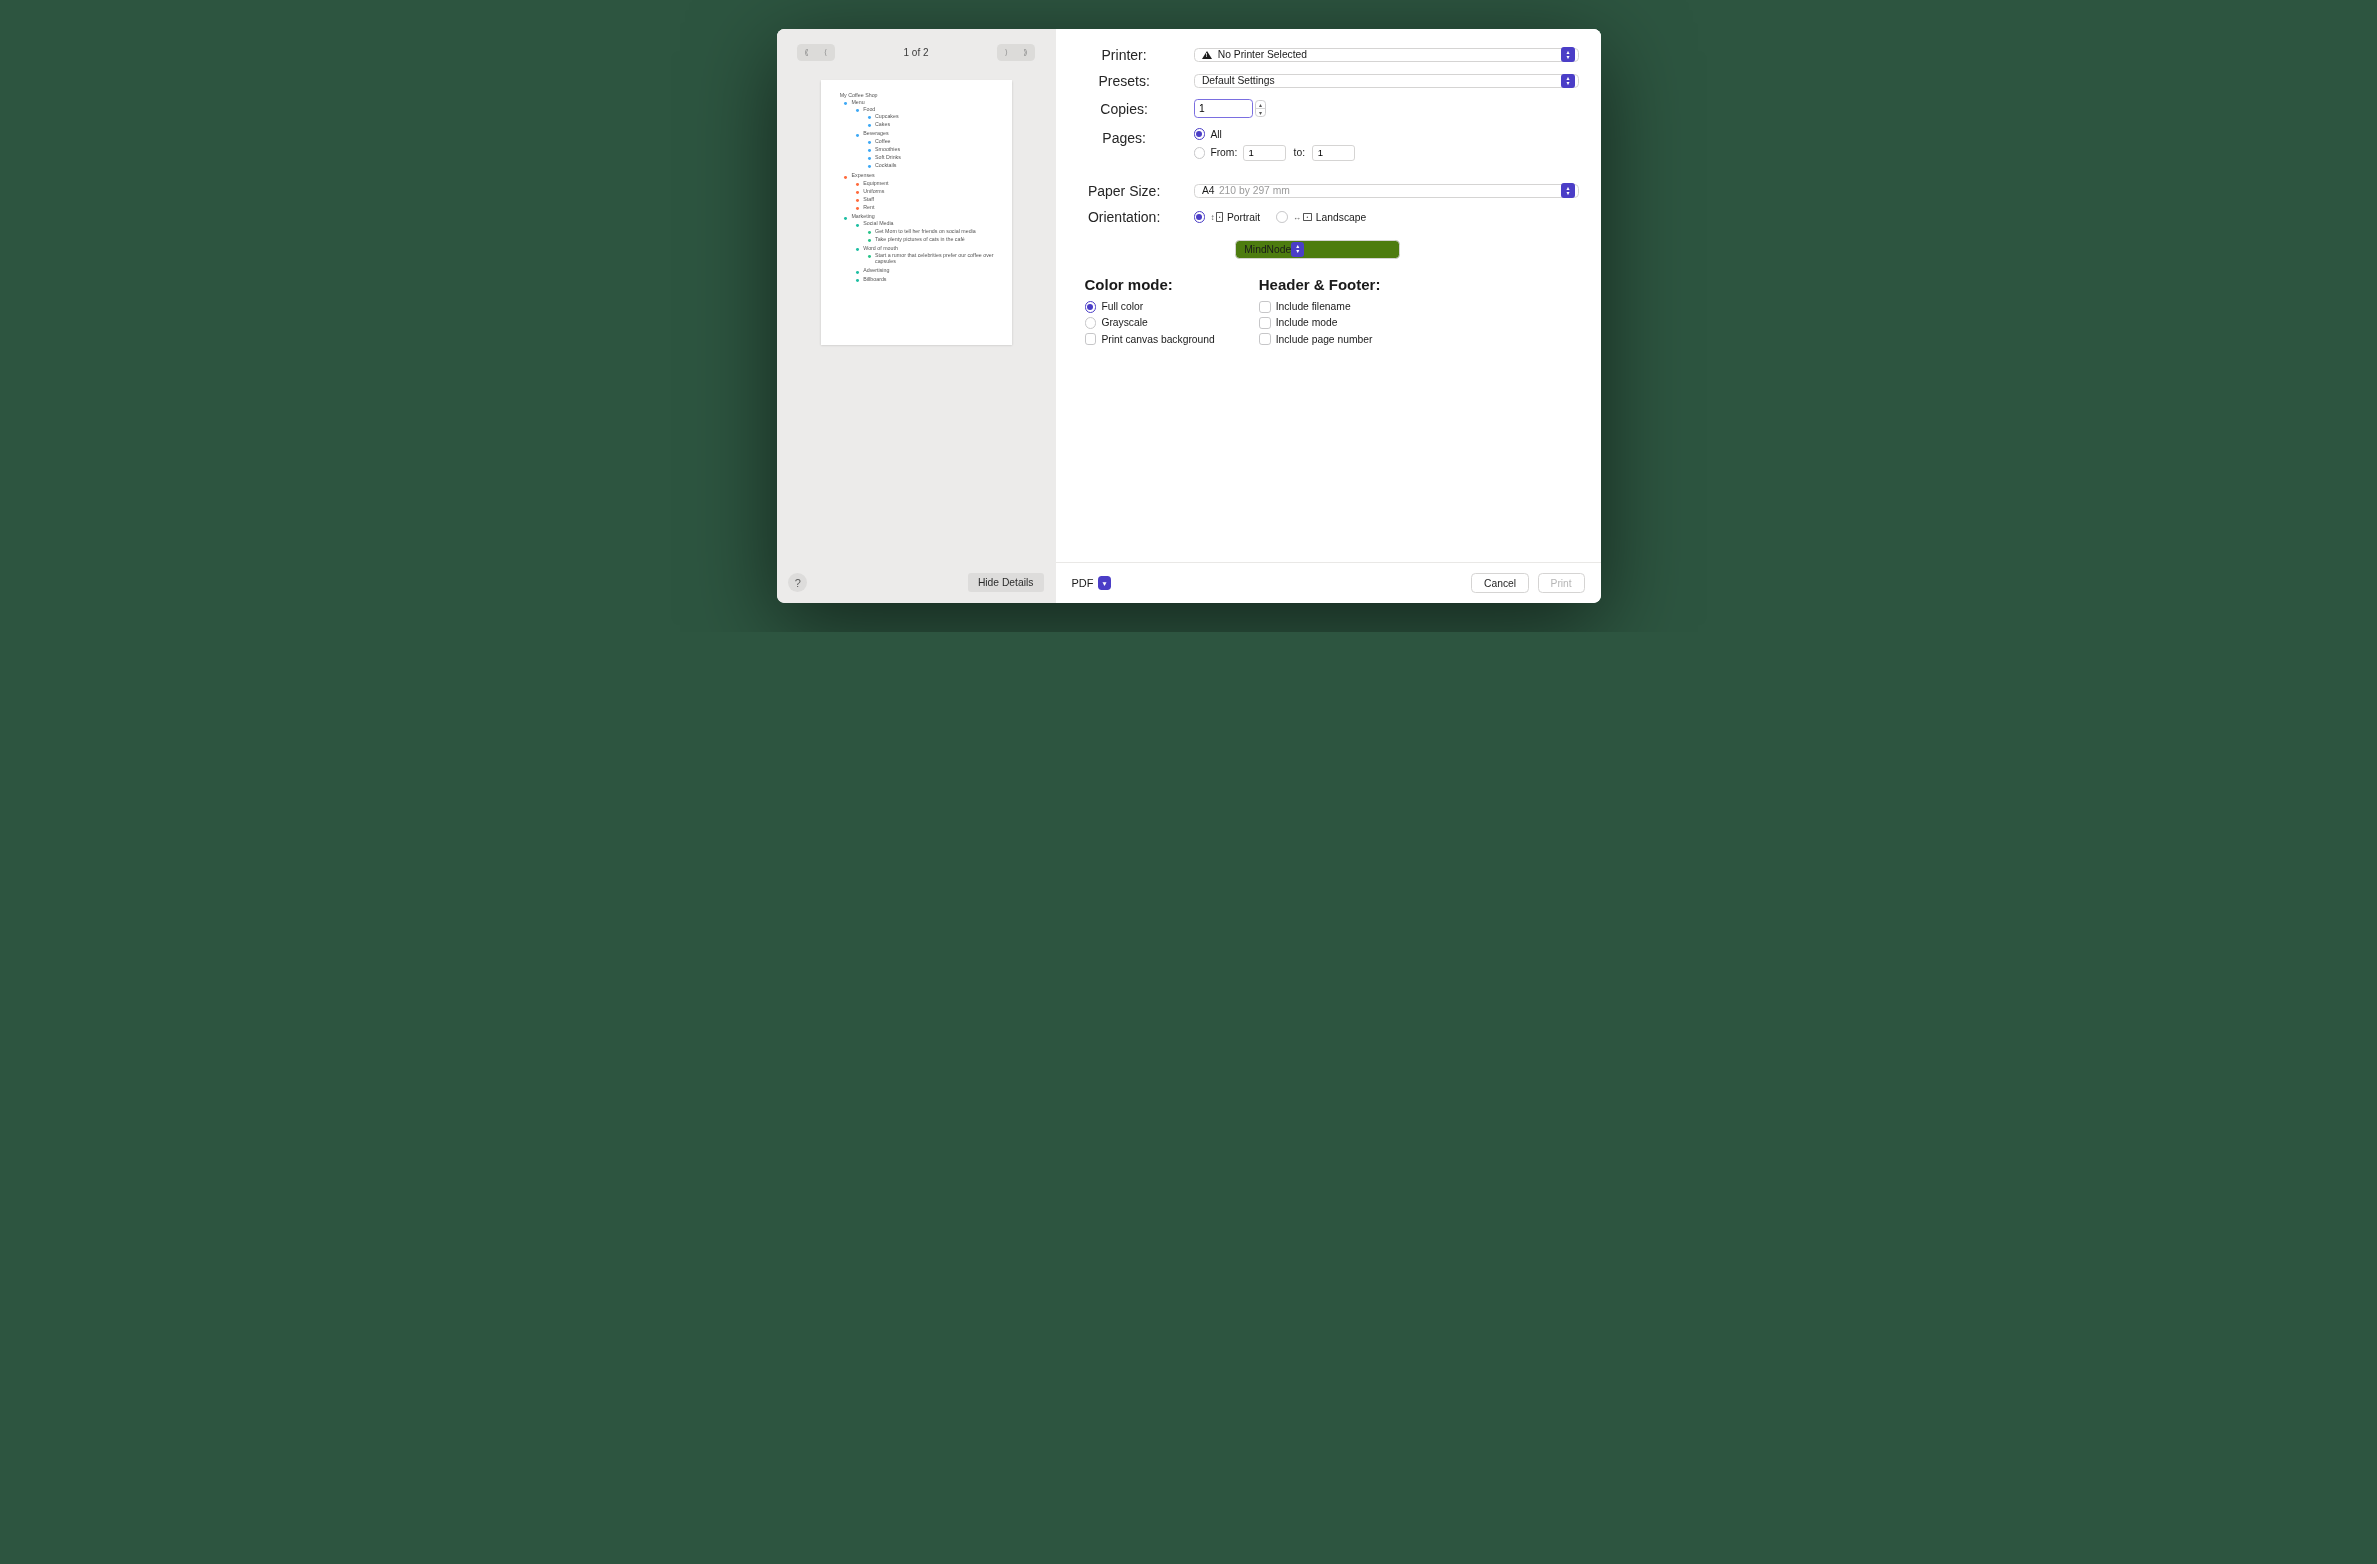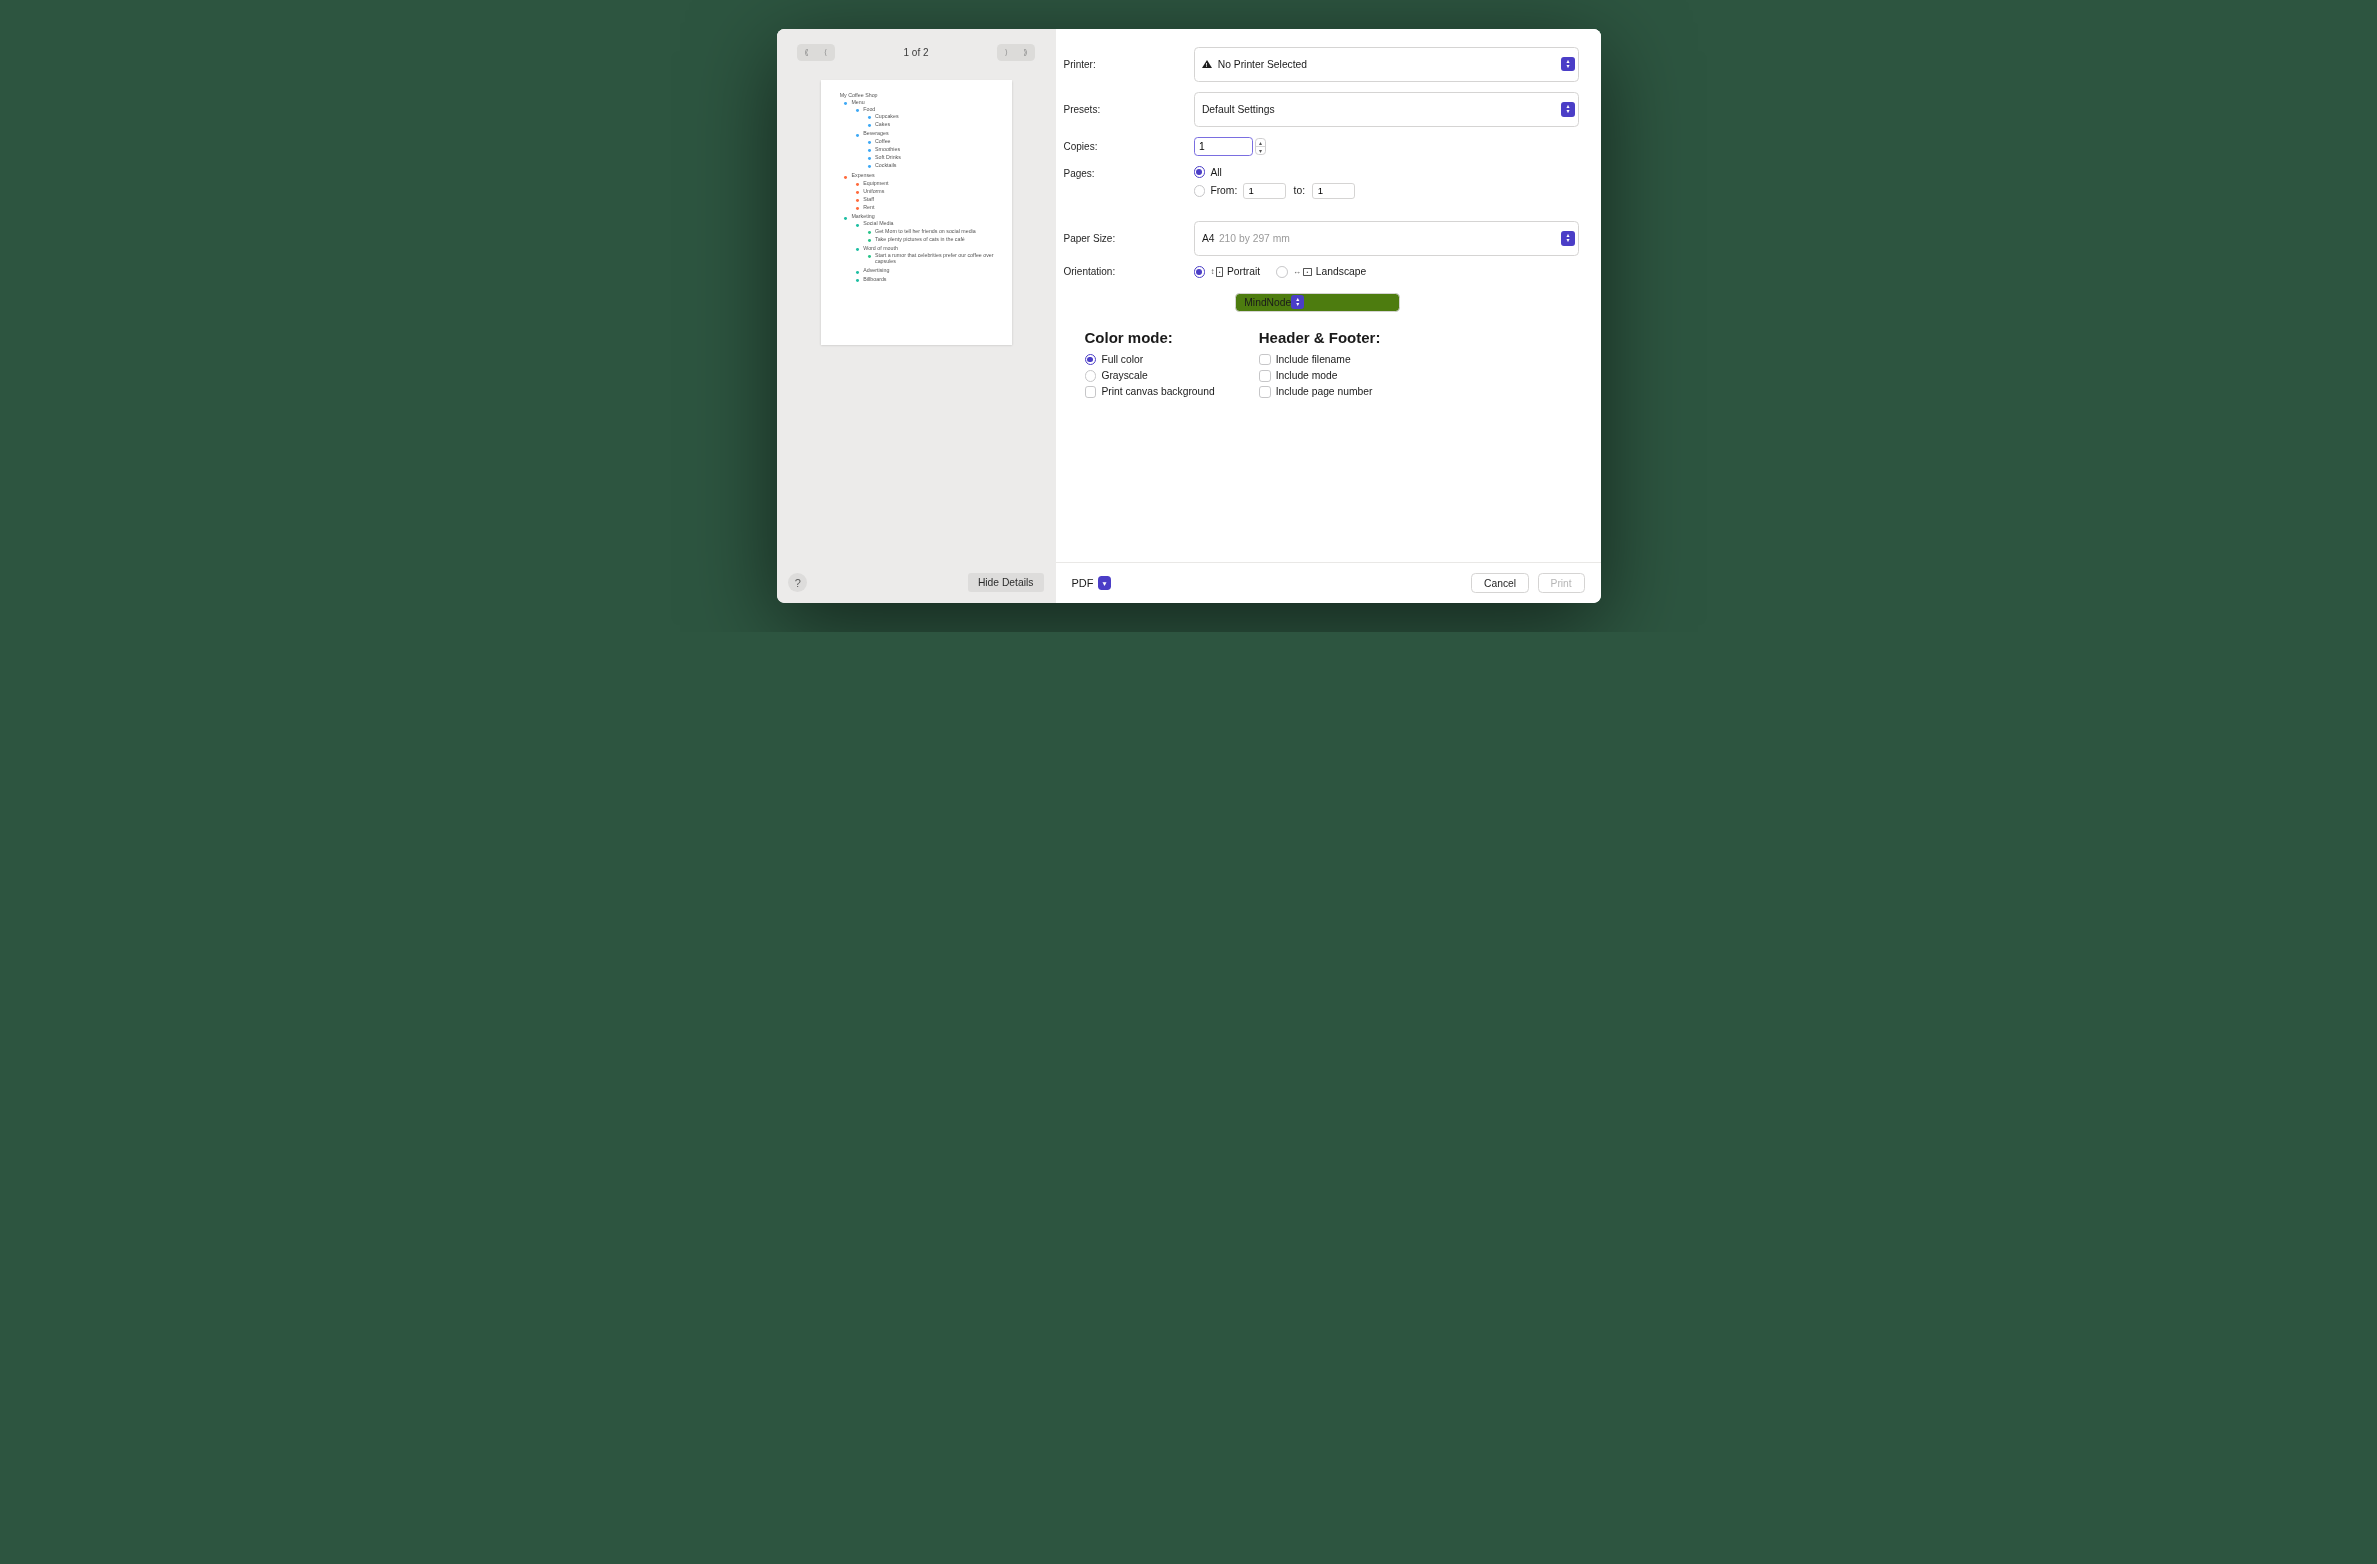--- a/index.html
+++ b/index.html
@@ -83,31 +83,31 @@
   .dot-teal::before   { background:#1fbfa3; }
   .dot-none::before   { background:transparent; }
   
   .form-row {
     display: flex;
     align-items: center;
     margin-bottom: 10.3px;
   }
   .form-row > label {
     width: 138px;
-    text-align: left;
+    text-align: center;
     padding-right: 8.8px;
-    font-size: 10px;
+    font-size: 14px;
     color: #262626;
     padding-left: 8px;
   }
   .popup {
     flex: 1;
     display: flex;
     align-items: center;
-    height: 35px;
+    height: 14px;
     background: #fff;
     border: 0.7px solid #d5d4d3;
     border-radius: 4.4px;
     padding: 0 2.9px 0 7.4px;
     font-size: 10.3px;
     position: relative;
   }
   .popup .spacer { flex:1; }
   .stepper-chevrons {
     width: 13.2px; height: 14.7px;

